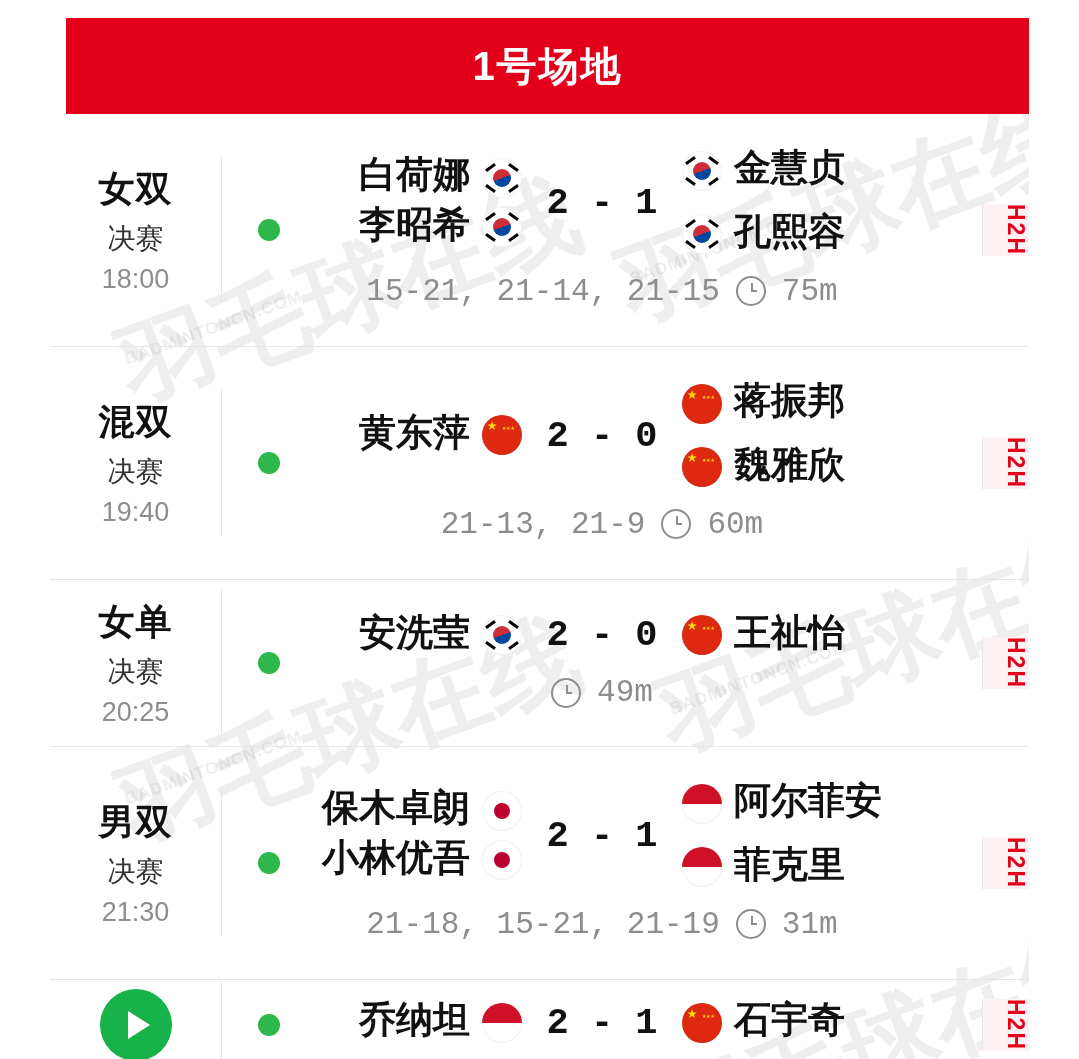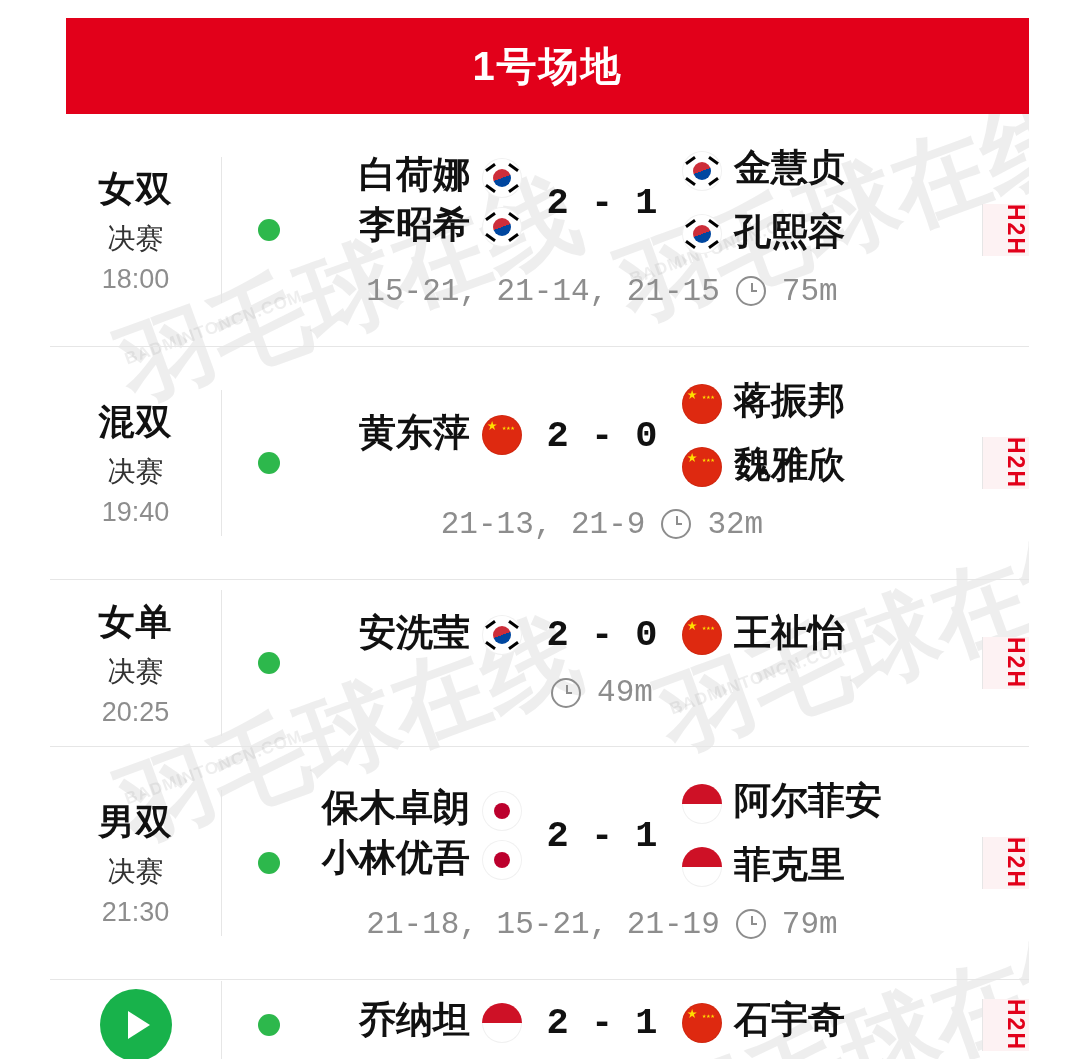--- a/index.html
+++ b/index.html
@@ -399,21 +399,21 @@
               </div>
               <div class="player">
                 <span class="flag cn"></span>
                 <span>魏雅欣</span>
               </div>
             </div>
           </div>
           <div class="scoreline">
             <span>21-13, 21-9</span>
             <span class="clock"></span>
-            <span>32m</span>
+            <span>60m</span>
           </div>
         </div>
         <div class="col-right">
           <span class="h2h">H2H</span>
         </div>
       </div>
 
       <div class="match-row short">
         <div class="col-left">
           <div class="discipline">女单</div>
@@ -480,21 +480,21 @@
               </div>
               <div class="player">
                 <span class="flag id"></span>
                 <span>菲克里</span>
               </div>
             </div>
           </div>
           <div class="scoreline">
             <span>21-18, 15-21, 21-19</span>
             <span class="clock"></span>
-            <span>79m</span>
+            <span>31m</span>
           </div>
         </div>
         <div class="col-right">
           <span class="h2h">H2H</span>
         </div>
       </div>
 
       <div class="match-row partial">
         <div class="col-left">
           <div class="play-btn">

